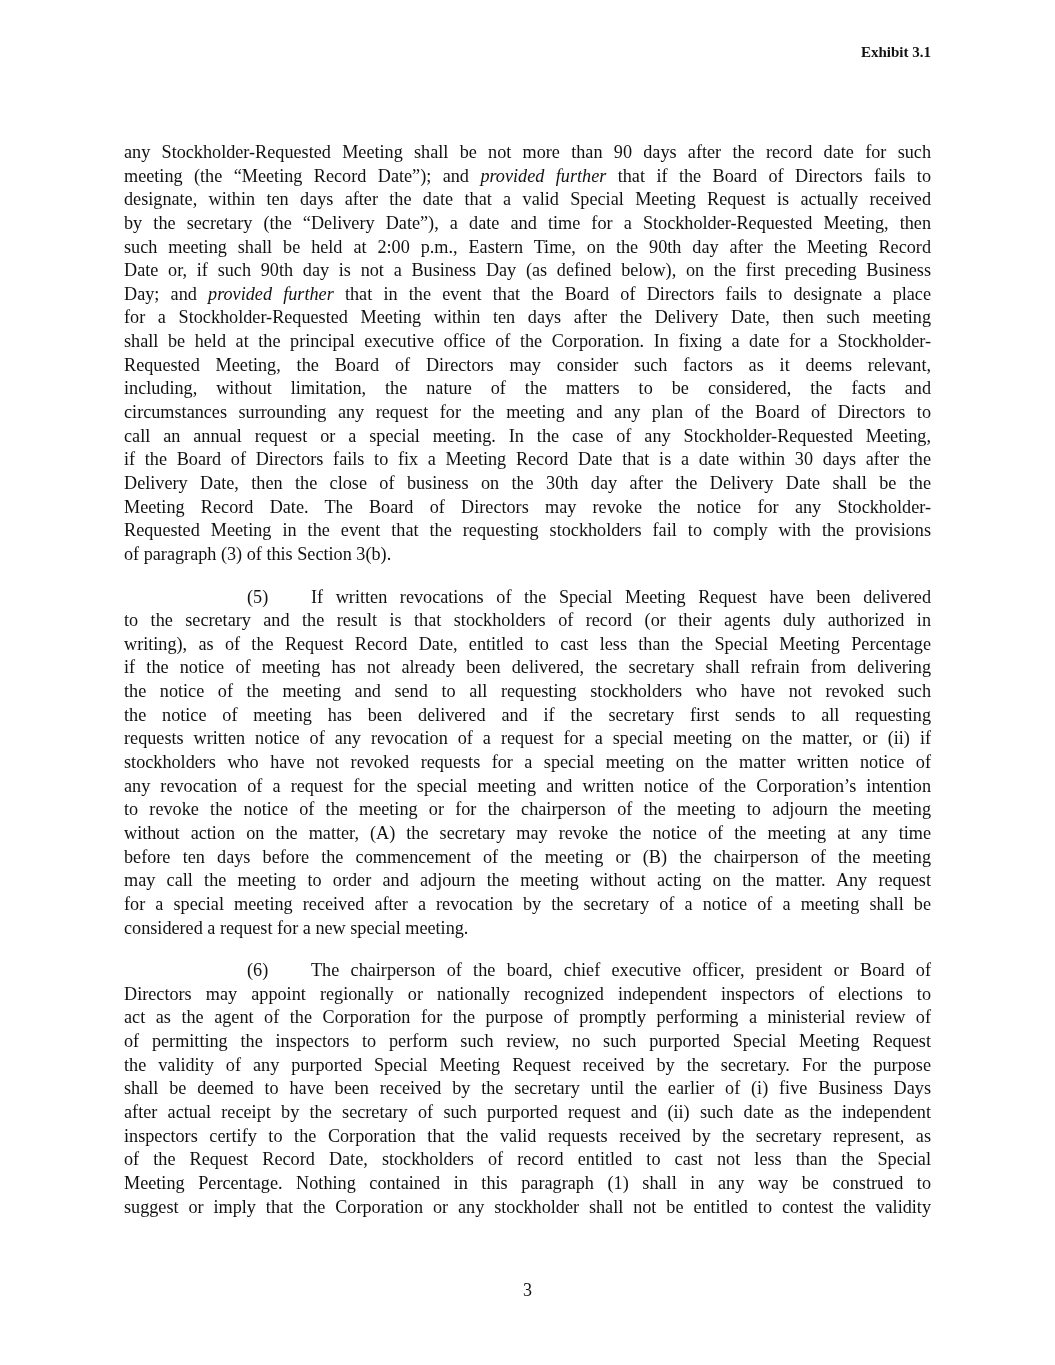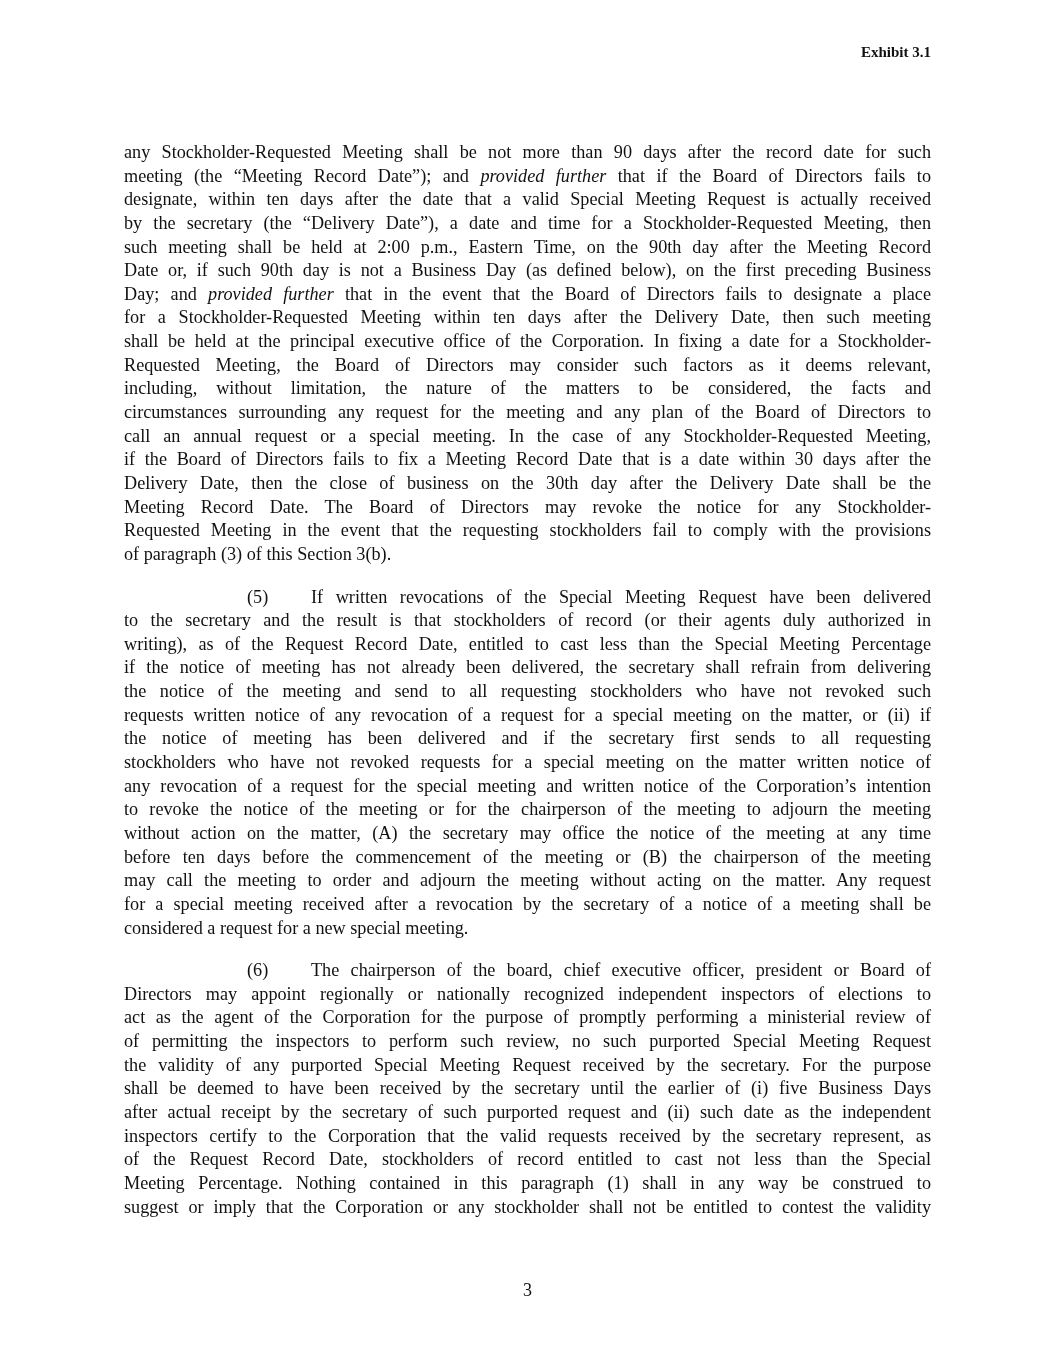--- a/index.html
+++ b/index.html
@@ -44,26 +44,26 @@
       <span class="line">Requested Meeting in the event that the requesting stockholders fail to comply with the provisions</span>
       <span class="line last">of paragraph (3) of this <span class="u">Section 3(b)</span>.</span>
     </div>
   <div class="gap"></div>
   <div class="para">
       <span class="line indent"><span class="num">(5)</span>If written revocations of the Special Meeting Request have been delivered</span>
       <span class="line">to the secretary and the result is that stockholders of record (or their agents duly authorized in</span>
       <span class="line">writing), as of the Request Record Date, entitled to cast less than the Special Meeting Percentage</span>
       <span class="line">if the notice of meeting has not already been delivered, the secretary shall refrain from delivering</span>
       <span class="line">the notice of the meeting and send to all requesting stockholders who have not revoked such</span>
+      <span class="line">the notice of meeting has been delivered and if the secretary first sends to all requesting</span>
       <span class="line">requests written notice of any revocation of a request for a special meeting on the matter, or (ii) if</span>
-      <span class="line">the notice of meeting has been delivered and if the secretary first sends to all requesting</span>
       <span class="line">stockholders who have not revoked requests for a special meeting on the matter written notice of</span>
       <span class="line">any revocation of a request for the special meeting and written notice of the Corporation’s intention</span>
       <span class="line">to revoke the notice of the meeting or for the chairperson of the meeting to adjourn the meeting</span>
-      <span class="line">without action on the matter, (A) the secretary may office the notice of the meeting at any time</span>
+      <span class="line">without action on the matter, (A) the secretary may revoke the notice of the meeting at any time</span>
       <span class="line">before ten days before the commencement of the meeting or (B) the chairperson of the meeting</span>
       <span class="line">may call the meeting to order and adjourn the meeting without acting on the matter.  Any request</span>
       <span class="line">for a special meeting received after a revocation by the secretary of a notice of a meeting shall be</span>
       <span class="line last">considered a request for a new special meeting.</span>
     </div>
   <div class="gap"></div>
   <div class="para">
       <span class="line indent"><span class="num">(6)</span>The chairperson of the board, chief executive officer, president or Board of</span>
       <span class="line">Directors may appoint regionally or nationally recognized independent inspectors of elections to</span>
       <span class="line">act as the agent of the Corporation for the purpose of promptly performing a ministerial review of</span>

